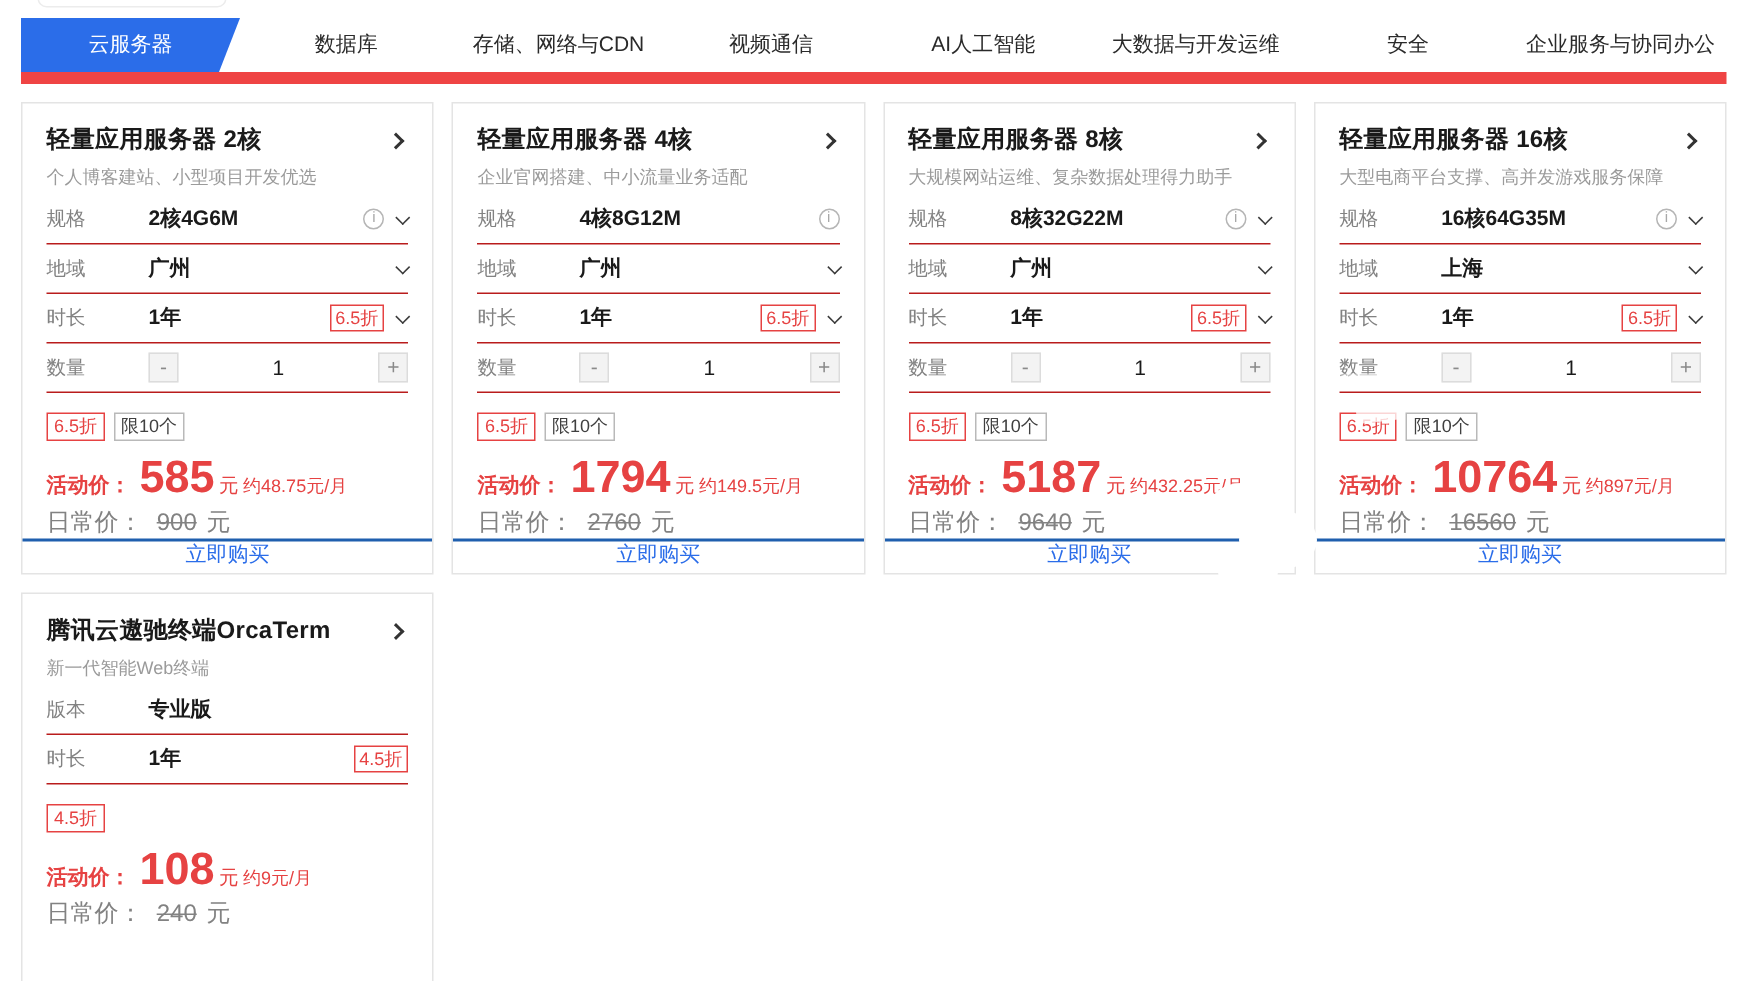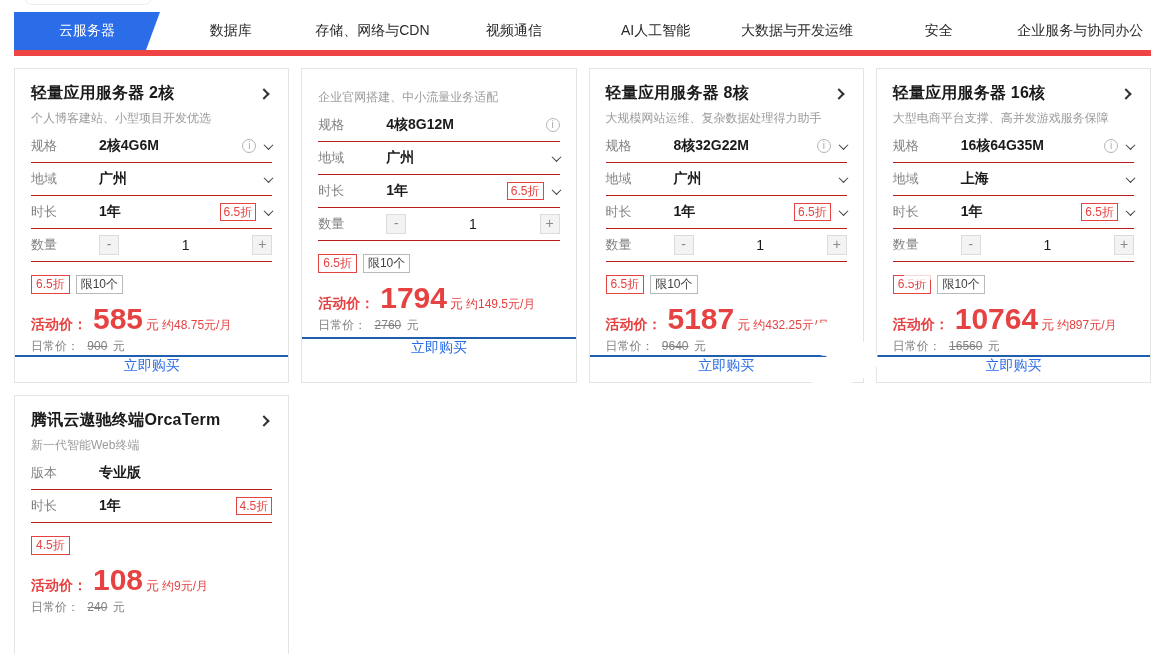--- a/index.html
+++ b/index.html
@@ -1,21 +1,21 @@
 <!DOCTYPE html>
 <html><head>
 <meta charset="utf-8">
 <style>
   * { margin:0; padding:0; box-sizing:border-box; }
   html,body { width:1165px; height:654px; background:#fff; overflow:hidden;
               font-family:"Liberation Sans","DejaVu Sans",sans-serif; position:relative; }
 
   
   .tabbar { margin:12px 14px 0; height:44px; display:flex; align-items:stretch;
-            border-bottom:6px solid #ef4444; }
+            border-bottom:8px solid #ef4444; }
   .tab { flex:1; display:flex; align-items:center; justify-content:center;
          font-size:14px; color:#2a2a2a; cursor:pointer; white-space:nowrap; }
   .tab.active { flex:0 0 146px; background:#2b6de9; color:#fff;
                 clip-path:polygon(0 0,100% 0,calc(100% - 14px) 100%,0 100%); }
 
   
   .cards { margin:12px 14px 0; display:grid; grid-template-columns:repeat(4,1fr);
            gap:12px; align-items:start; }
   .card { border:1px solid #e4e4e4; background:#fff; height:315px;
           padding:14px 16px 12px; display:flex; flex-direction:column; position:relative; }
@@ -51,21 +51,21 @@
   .badge { font-size:12px; line-height:17px; padding:0 4px; border:1px solid; background:#fff; }
   .badge.discount { color:#e64242; border-color:#e64242; }
   .badge.limit { color:#404040; border-color:#b9b9b9; }
 
   .price-line { display:flex; align-items:baseline; margin-top:10px; color:#e64242;
                 white-space:nowrap; }
   .price-label { font-size:14px; font-weight:bold; }
   .price-amount { font-size:30px; font-weight:bold; line-height:30px; margin:0 3px 0 6px; }
   .price-unit { font-size:13px; }
   .price-per { font-size:12px; margin-left:3px; }
-  .daily-line { margin-top:4px; font-size:12px; color:#828282; }
+  .daily-line { margin-top:4px; font-size:16px; color:#828282; }
   .daily-amount { text-decoration:line-through; margin:0 2px 0 5px; }
 
   .card-footer { margin:auto -16px 0; border-top:2px solid #1f5fae; height:33px;
                  display:flex; justify-content:center; cursor:pointer; }
   .buy-btn { color:#2b6de9; font-size:14px; }
 
   
   .wm { position:absolute; background:#fff; z-index:6; pointer-events:none; }
   .wm.round { border-radius:50%; }
   .frag { position:absolute; left:25px; top:-7px; width:126px; height:12px;
@@ -141,20 +141,24 @@
       <span>日常价：</span>
       <span class="daily-amount">900</span>
       <span>元</span>
     </div>
     <div class="card-footer">
       <span class="buy-btn">立即购买</span>
     </div>
   </div>
 
   <div class="card">
+    <div class="card-head">
+      <div class="card-title">轻量应用服务器 4核</div>
+      <span class="chev-right"></span>
+    </div>
     <div class="card-sub">企业官网搭建、中小流量业务适配</div>
     <div class="rows">
         <div class="row">
           <span class="row-label">规格</span>
           <span class="row-value">4核8G12M</span>
           <span class="row-right">
             <span class="info-icon"></span>
           </span>
         </div>
         <div class="row">

